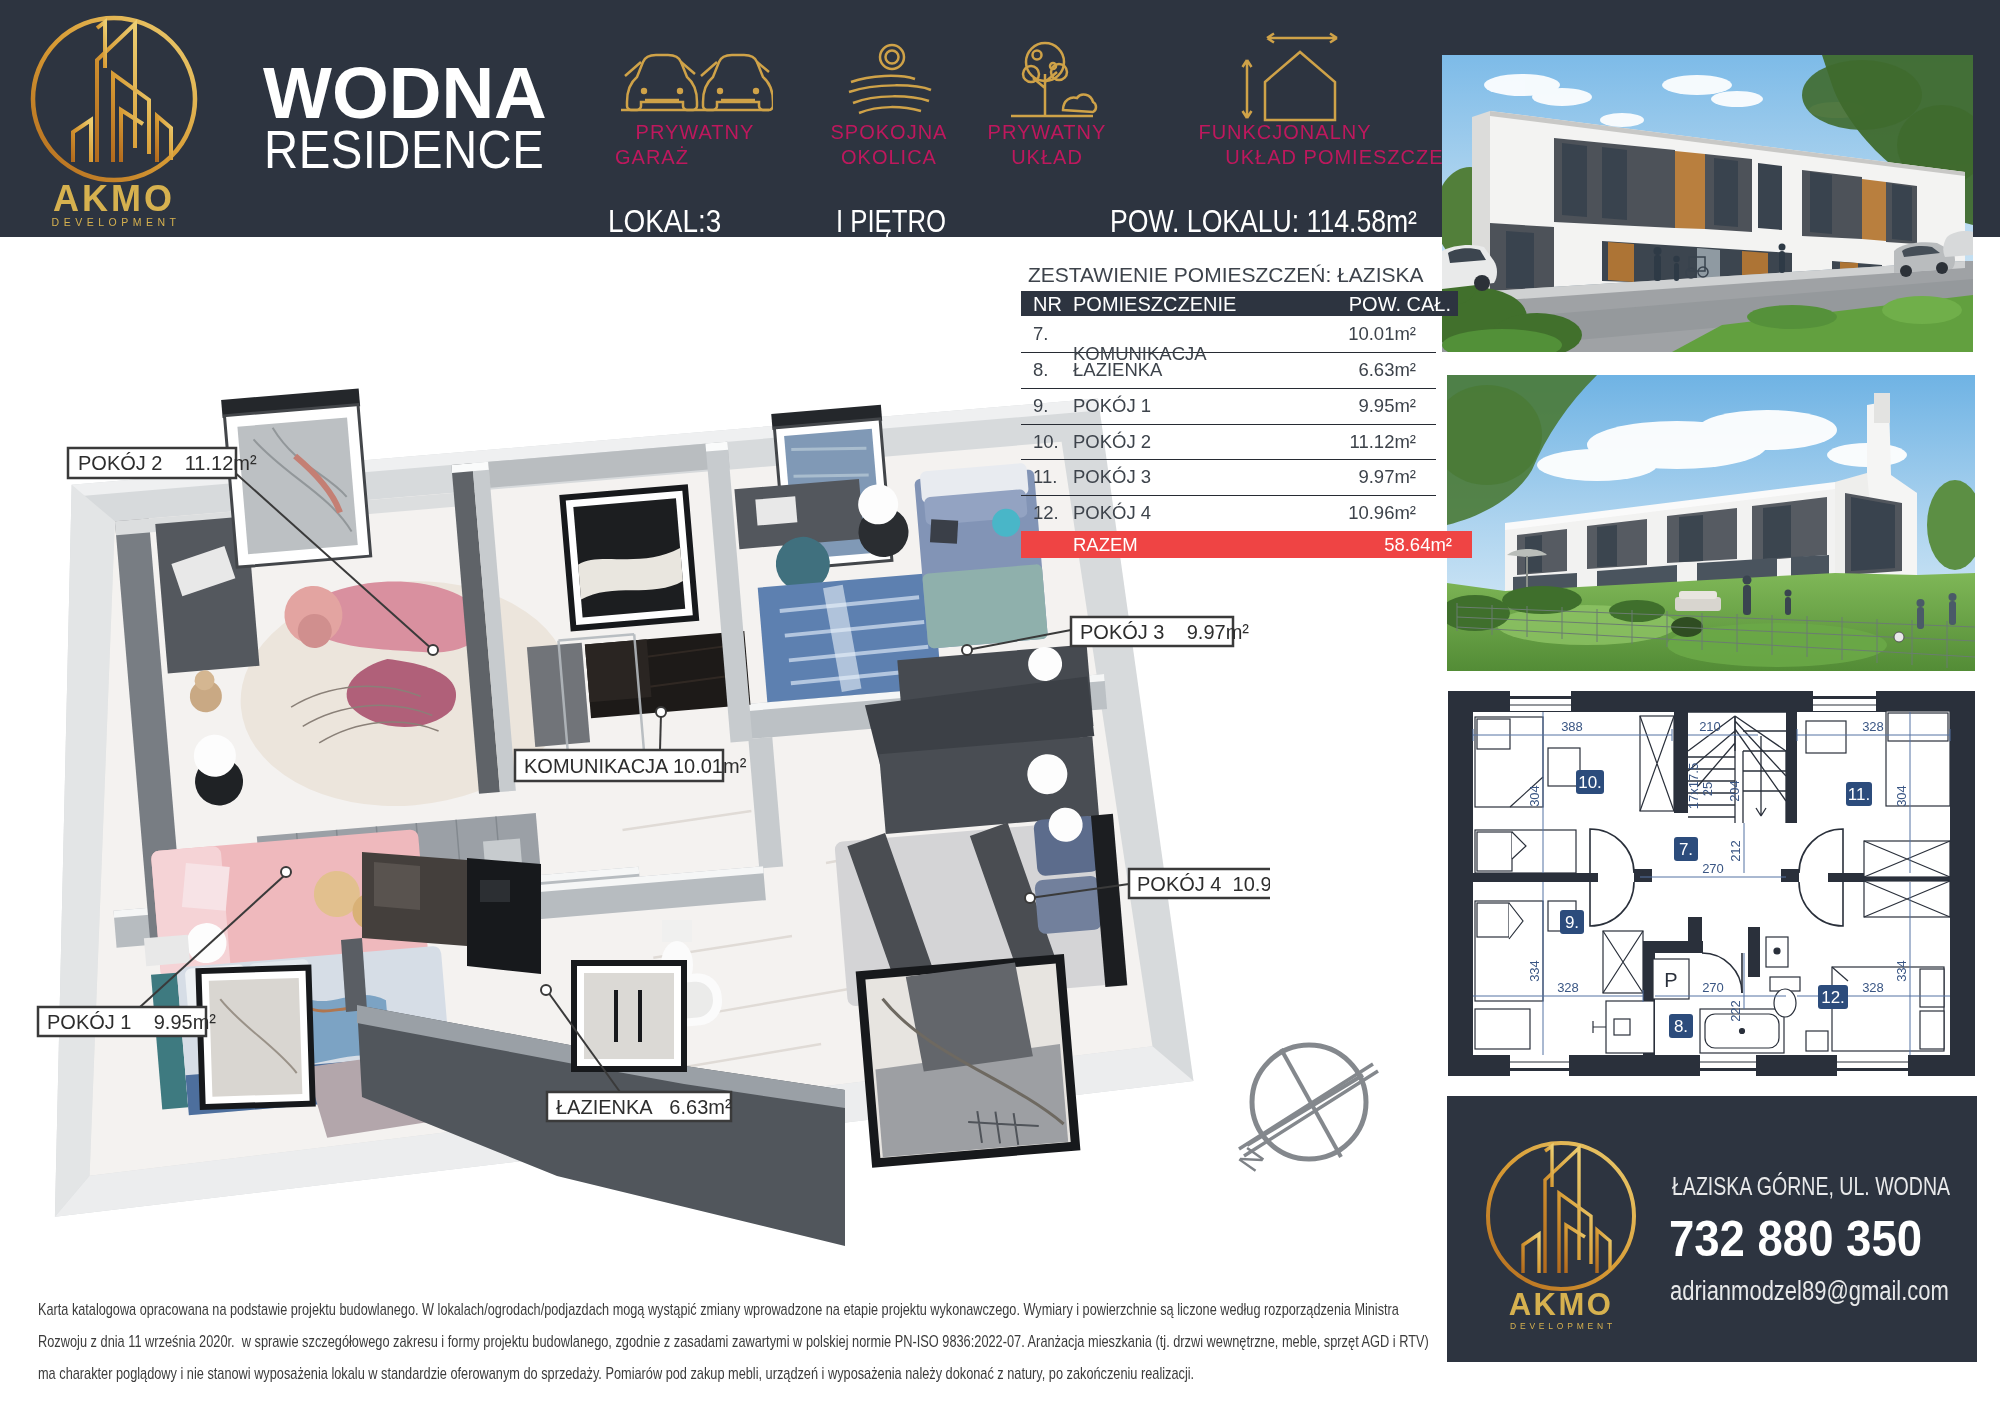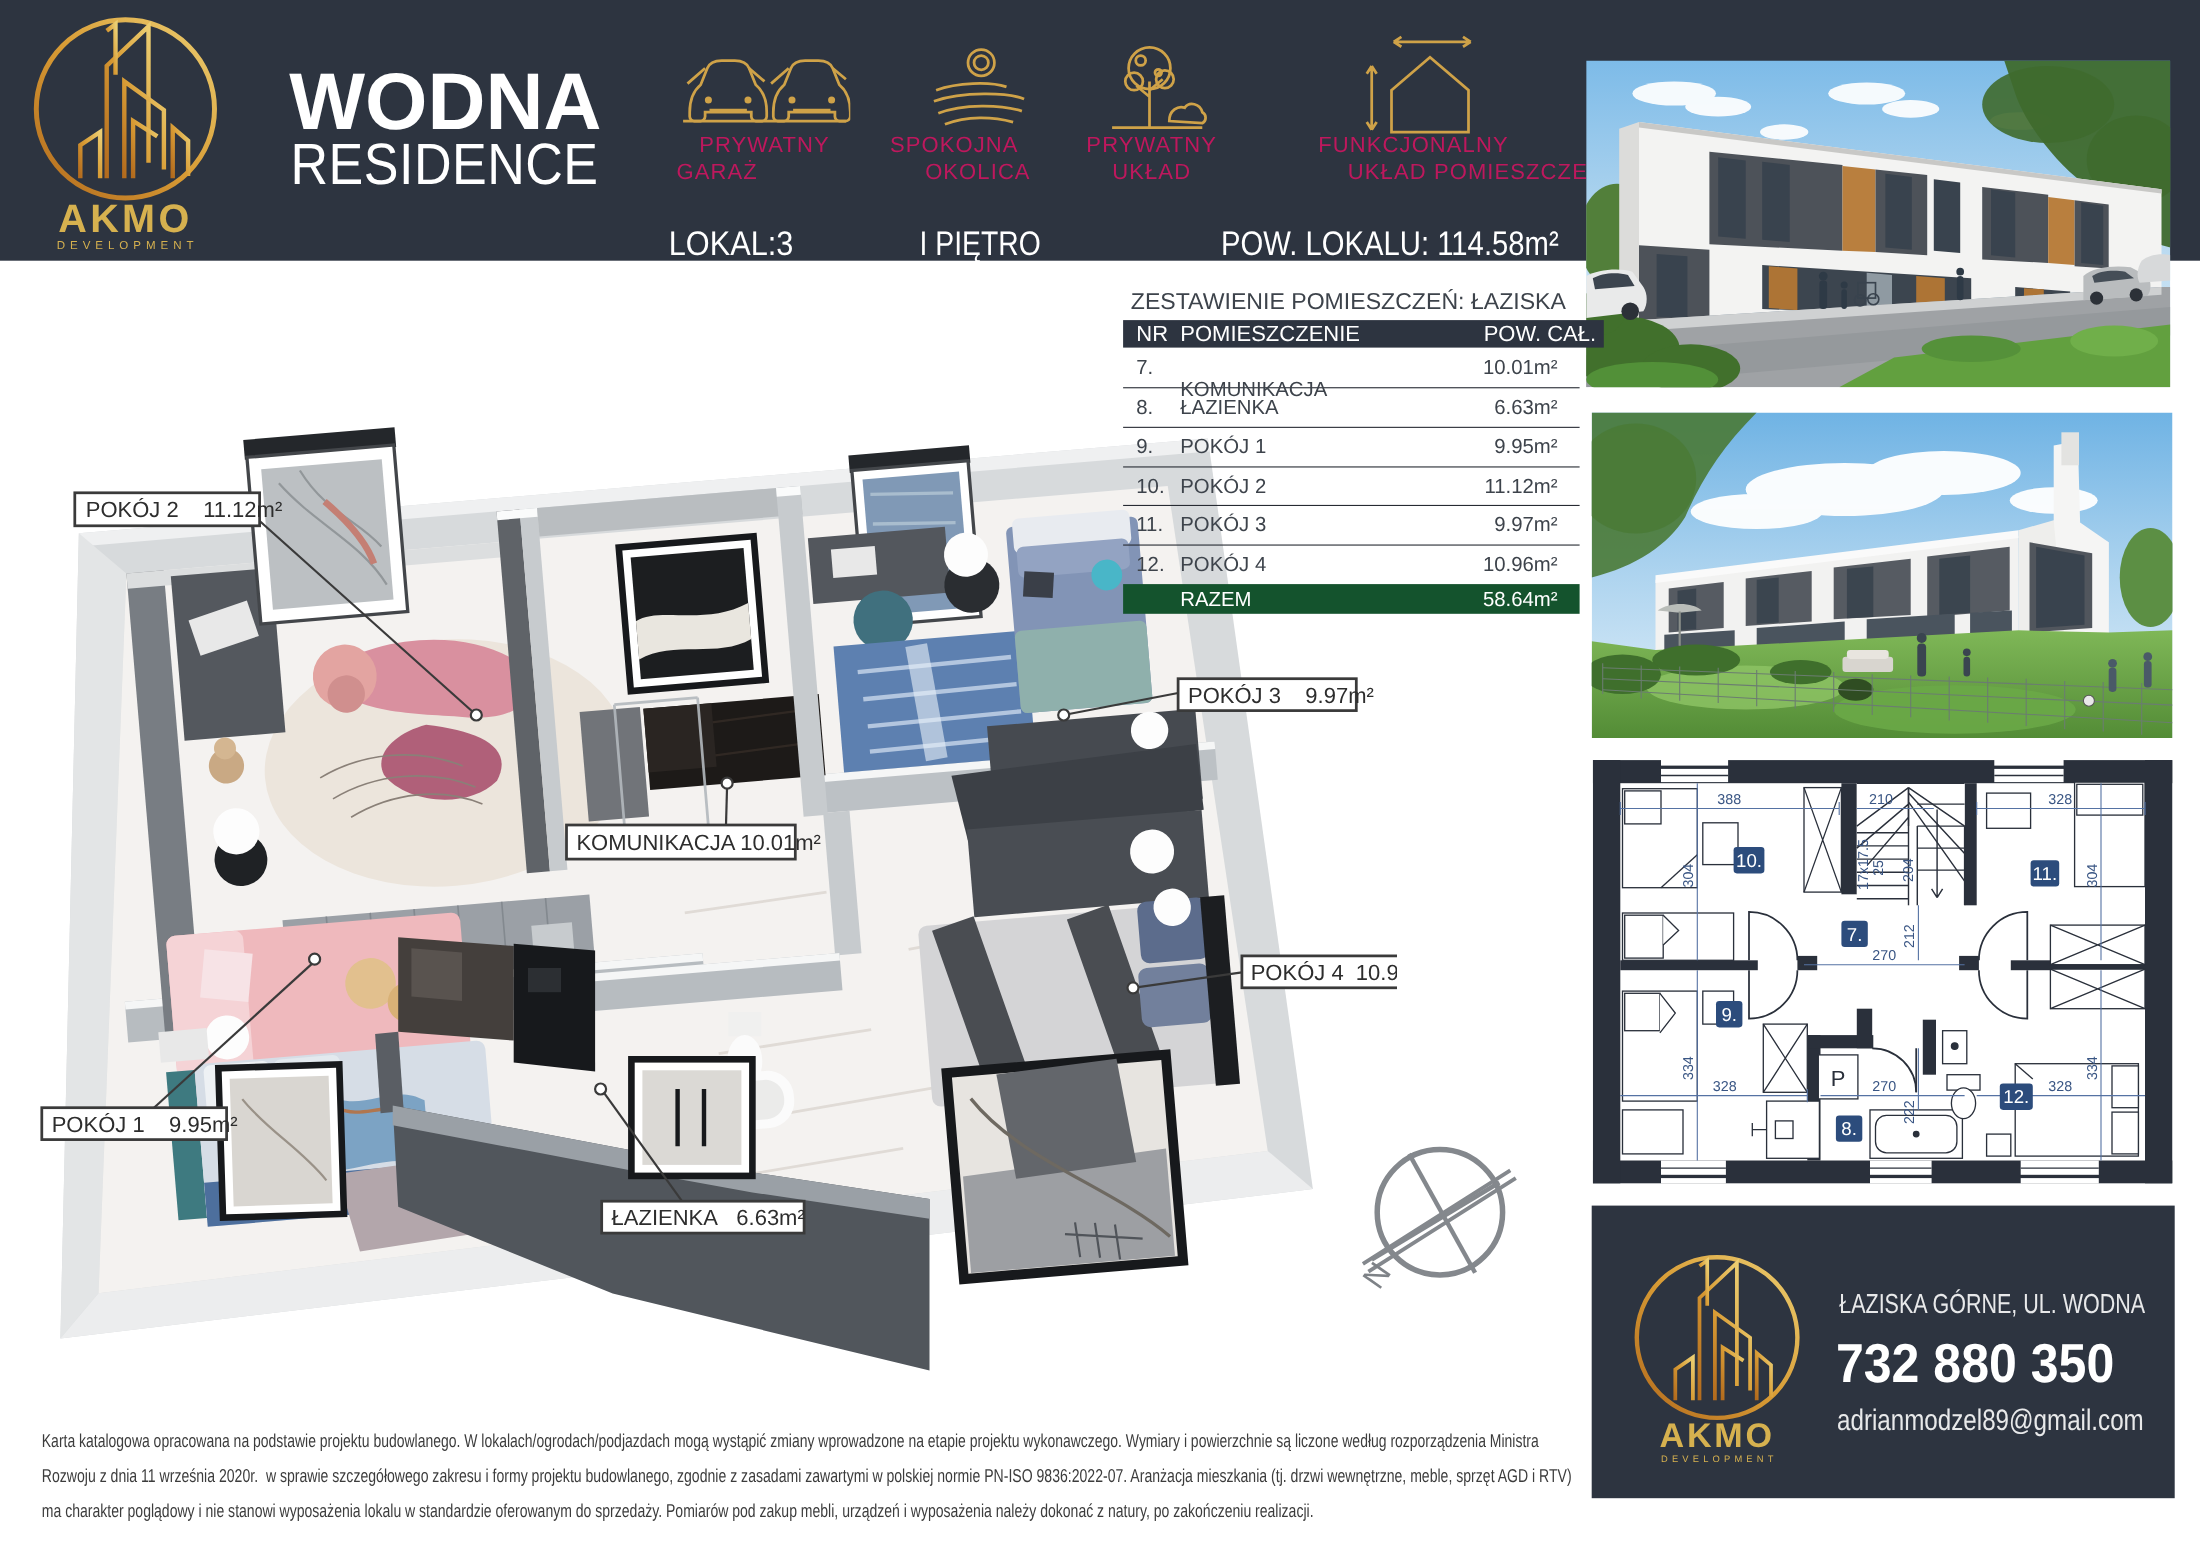--- a/index.html
+++ b/index.html
@@ -57,21 +57,21 @@
 <div class="abs nw" style="left:608px;top:204px;color:#fff;font-size:31px;transform:scaleX(0.9);transform-origin:0 0;">LOKAL:3</div>
 
 <svg class="abs" style="left:845px;top:42px" width="90" height="78" viewBox="0 0 90 78" fill="none" stroke="#cfa248" stroke-width="2.5">
   <circle cx="47" cy="15" r="12"></circle>
   <circle cx="47" cy="15" r="6.5"></circle>
   <path d="M6 40 C25 33 55 32 70 37"></path>
   <path d="M4 50 C30 41 72 42 86 48"></path>
   <path d="M8 61 C30 52 66 53 84 59"></path>
   <path d="M14 71 C34 63 58 64 76 69"></path>
 </svg>
-<div class="abs goldtxt nw" style="left:809px;top:121px;width:160px;font-size:20px;">SPOKOJNA</div>
+<div class="abs goldtxt nw" style="left:809px;top:121px;width:160px;text-align:center;font-size:20px;">SPOKOJNA</div>
 <div class="abs goldtxt nw" style="left:809px;top:146px;width:160px;text-align:center;font-size:20px;">OKOLICA</div>
 <div class="abs nw" style="left:836px;top:204px;color:#fff;font-size:31px;transform:scaleX(0.83);transform-origin:0 0;">I PIĘTRO</div>
 
 <svg class="abs" style="left:1003px;top:38px" width="95" height="82" viewBox="0 0 95 82" fill="none" stroke="#cfa248" stroke-width="2.5">
   <path d="M42 78 L42 36 M42 50 L30 40 M42 44 L54 34"></path>
   <circle cx="42" cy="24" r="19"></circle>
   <circle cx="28" cy="36" r="8"></circle>
   <circle cx="56" cy="34" r="8"></circle>
   <circle cx="34" cy="17" r="4.5"></circle>
   <circle cx="50" cy="28" r="3"></circle>
@@ -318,21 +318,21 @@
     <span class="abs" style="left:12px;top:7px;">11.</span>
       <span class="abs" style="left:52px;top:7px;">POKÓJ 3</span>
       <span class="abs" style="right:20px;top:7px;">9.97m²</span>
   </div>
   <div class="abs" style="left:0;top:179px;width:415px;height:36px;">
     <span class="abs" style="left:12px;top:7px;">12.</span>
       <span class="abs" style="left:52px;top:7px;">POKÓJ 4</span>
       <span class="abs" style="right:20px;top:7px;">10.96m²</span>
   </div>
 
-  <div class="abs" style="left:0;top:215px;width:415px;height:27px;background:#14532d;color:#fff;">
+  <div class="abs" style="left:0;top:215px;width:415px;height:27px;background:#ef4444;color:#fff;padding-left:36px;">
     <span class="abs" style="left:52px;top:3px;">RAZEM</span>
       <span class="abs" style="right:20px;top:3px;">58.64m²</span>
   </div>
 </div>
 
 <svg class="abs" style="left:30px;top:380px" width="1240" height="900" viewBox="30 380 1240 900">
   <g transform="rotate(-4.8 620 800)">
 
     <polygon points="100,440 1130,440 1170,1130 420,1168 420,1250 845,1250 845,1168 22,1170" fill="#d4d7d9" opacity="0"></polygon>
     <polygon points="100,440 1130,440 1168,1128 22,1168" fill="#d7dadc"></polygon>

